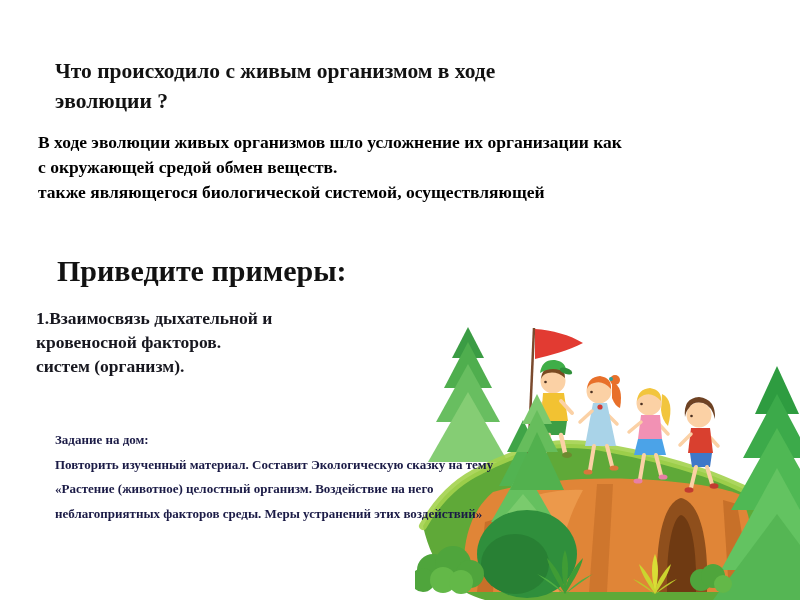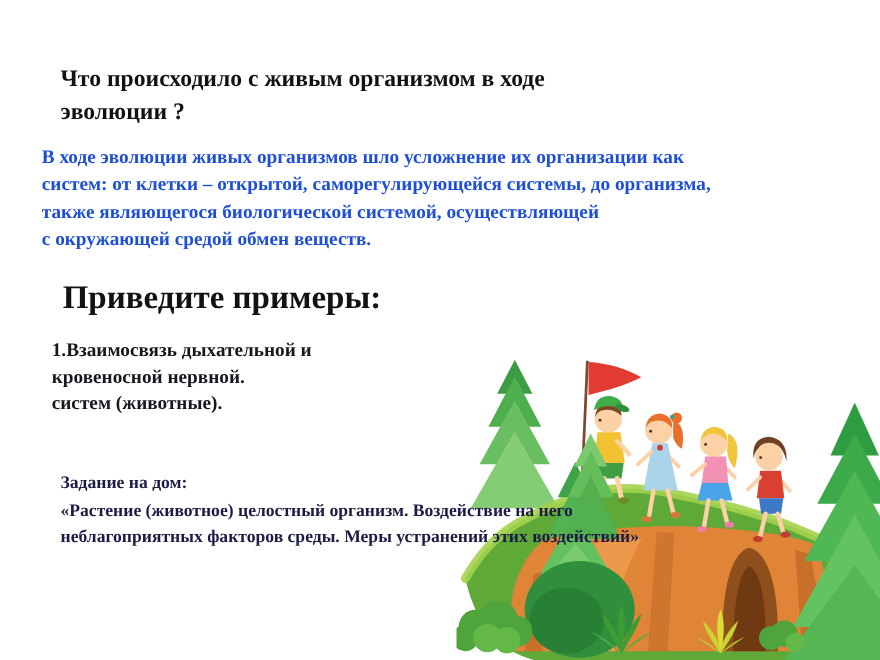--- a/index.html
+++ b/index.html
@@ -3,24 +3,24 @@
 <meta charset="utf-8">
 <style>
   html,body { margin:0; padding:0; background:#fff; }
   .slide {
     position:relative; width:800px; height:600px; background:#ffffff;
     overflow:hidden; font-family:"Liberation Serif", serif; font-weight:bold;
   }
   .textblock { position:absolute; z-index:2; }
   .line { white-space:nowrap; }
   .title       { left:55px; top:56px;  font-size:21.5px; line-height:30px;   color:#121212; }
-  .intro       { left:38px; top:130px; font-size:17.5px; line-height:25px;   color:#1d4ed8; }
+  .intro       { left:38px; top:130px; font-size:17.5px; line-height:25px;   color:#000000; }
   .examples-heading { left:57px; top:256px; font-size:30px; line-height:30px; color:#121212; }
-  .examples-list    { left:47px; top:306px; font-size:17.5px; line-height:24px; color:#17171f; }
-  .homework    { left:55px; top:428px; font-size:16px; line-height:24.5px; color:#1b1b46; }
+  .examples-list    { left:36px; top:306px; font-size:17.5px; line-height:24px; color:#17171f; }
+  .homework    { left:55px; top:428px; font-size:13px; line-height:24.5px; color:#1b1b46; }
   .illustration { position:absolute; left:415px; top:322px; width:385px; height:278px; z-index:1; }
 </style>
 </head>
 <body>
 
 <div class="slide">
 
   <svg class="illustration" viewBox="0 0 385 278" aria-hidden="true">
 
     <g>
@@ -169,32 +169,32 @@
     </g>
   </svg>
 
   <div class="textblock title">
     <div class="line">Что происходило с живым организмом в  ходе</div>
     <div class="line">эволюции ?</div>
   </div>
 
   <div class="textblock intro">
     <div class="line">В ходе эволюции живых организмов шло усложнение их организации как</div>
-    <div class="line">систем: от клетки – открытой, саморегулирующейся системы, до организма,</div>
+    <div class="line">с окружающей средой обмен веществ.</div>
     <div class="line">также являющегося биологической системой, осуществляющей</div>
-    <div class="line">с окружающей средой обмен веществ.</div>
   </div>
 
   <div class="textblock examples-heading">Приведите примеры:</div>
 
   <div class="textblock examples-list">
     <div class="line">1.Взаимосвязь дыхательной и</div>
-    <div class="line">кровеносной нервной.</div>
-    <div class="line">систем (животные).</div>
+    <div class="line">кровеносной факторов.</div>
+    <div class="line">систем (организм).</div>
   </div>
 
   <div class="textblock homework">
     <div class="line">Задание на дом:</div>
+    <div class="line">Повторить изученный материал. Составит Экологическую сказку на тему</div>
     <div class="line">«Растение (животное) целостный организм. Воздействие на него</div>
     <div class="line">неблагоприятных факторов среды. Меры устранений этих воздействий»</div>
   </div>
 
 </div>
 
 </body></html>

